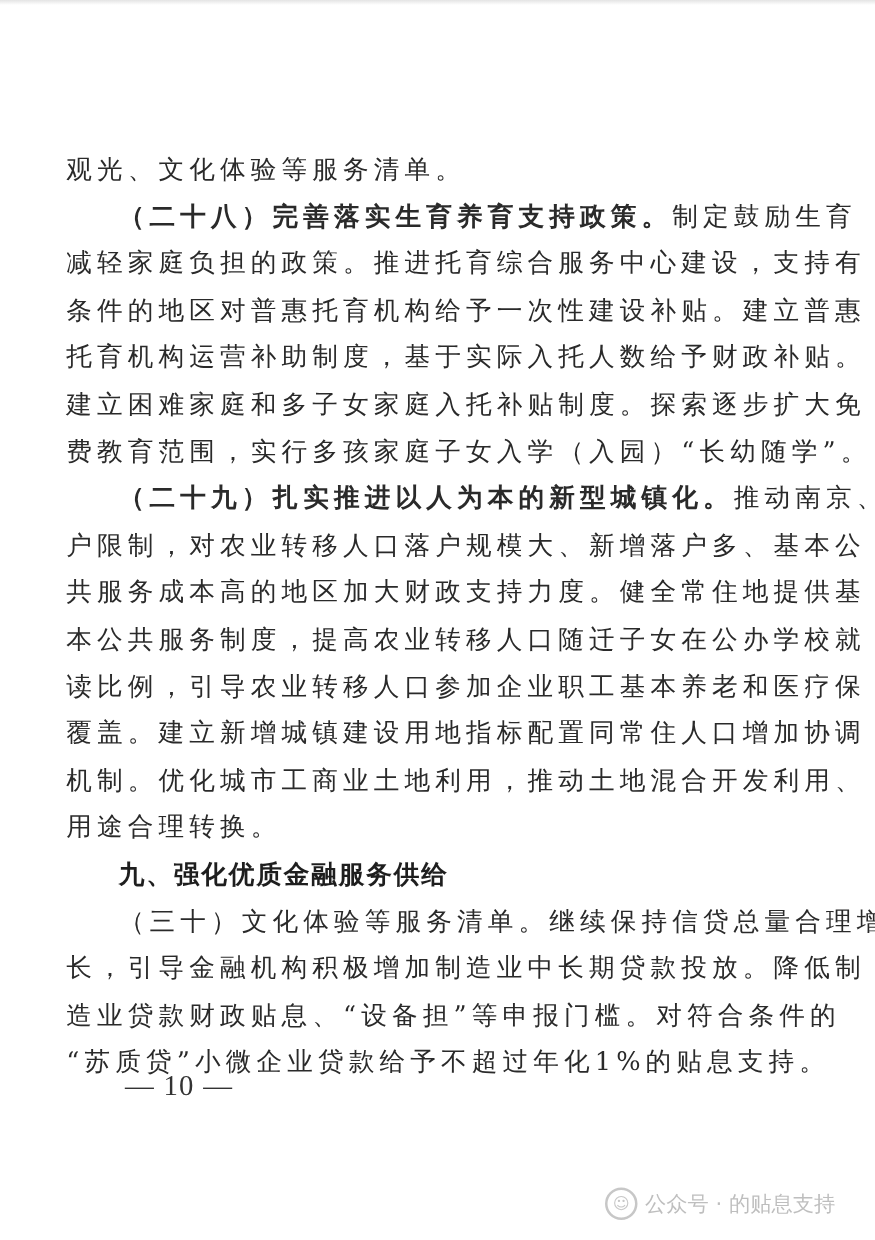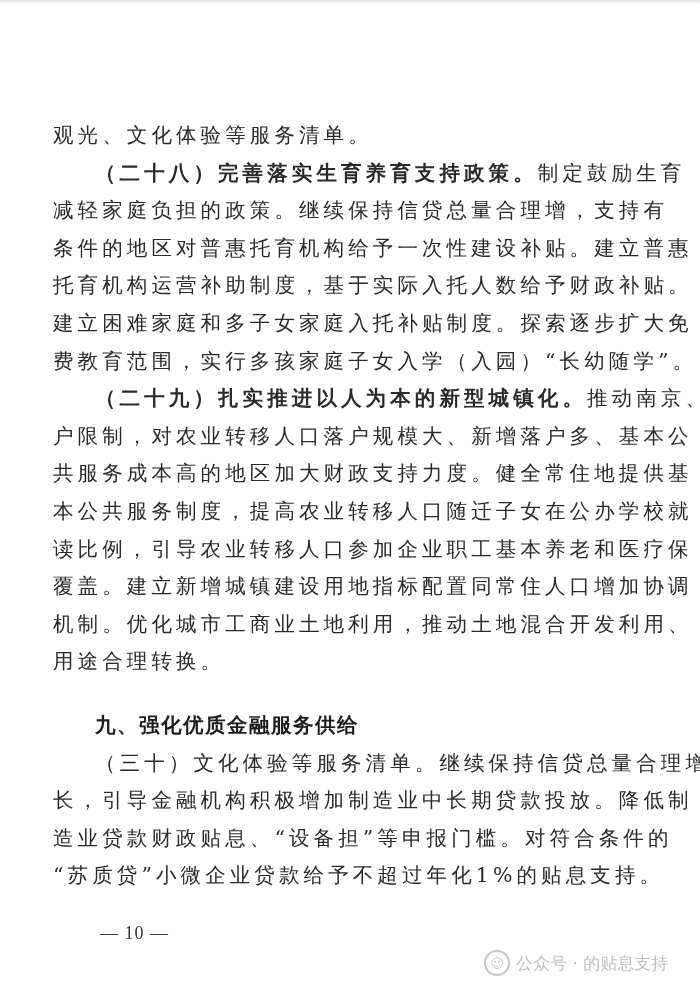--- a/index.html
+++ b/index.html
@@ -46,28 +46,27 @@
   .bold {
     font-weight: bold;
     font-family: Liberation Mono, monospace;
   }
   .heading {
     font-family: "DejaVu Sans", "Liberation Sans", sans-serif;
     font-weight: bold;
     letter-spacing: 1.5px;
     color: #1e1e1e;
     text-align-last: left;
-    margin-top: 26px;
   }
   .page-number {
     position: absolute;
     left: 100px;
-    top: 923px;
+    top: 856px;
     font-family: "Liberation Serif", serif;
-    font-size: 18px;
+    font-size: 23px;
     color: #333;
     letter-spacing: 1px;
   }
   .watermark {
     position: absolute;
     left: 484px;
     top: 950px;
     display: flex;
     align-items: center;
     gap: 6px;
@@ -89,21 +88,21 @@
 </style>
 </head>
 <body>
 
 <div class="top-edge"></div>
 
 <div class="page">
   <div class="line last">观光、文化体验等服务清单。</div>
 
   <div class="line indent"><span class="bold">（二十八）完善落实生育养育支持政策。</span><span>制定鼓励生育</span></div>
-  <div class="line">减轻家庭负担的政策。继续保持信贷总量合理增，支持有</div>
+  <div class="line">减轻家庭负担的政策。推进托育综合服务中心建设，支持有</div>
   <div class="line">条件的地区对普惠托育机构给予一次性建设补贴。建立普惠</div>
   <div class="line">托育机构运营补助制度，基于实际入托人数给予财政补贴。</div>
   <div class="line">建立困难家庭和多子女家庭入托补贴制度。探索逐步扩大免</div>
   <div class="line">费教育范围，实行多孩家庭子女入学（入园）“长幼随学”。</div>
 
   <div class="line indent"><span class="bold">（二十九）扎实推进以人为本的新型城镇化。</span><span>推动南京、</span></div>
   <div class="line">户限制，对农业转移人口落户规模大、新增落户多、基本公</div>
   <div class="line">共服务成本高的地区加大财政支持力度。健全常住地提供基</div>
   <div class="line">本公共服务制度，提高农业转移人口随迁子女在公办学校就</div>
   <div class="line">读比例，引导农业转移人口参加企业职工基本养老和医疗保</div>

